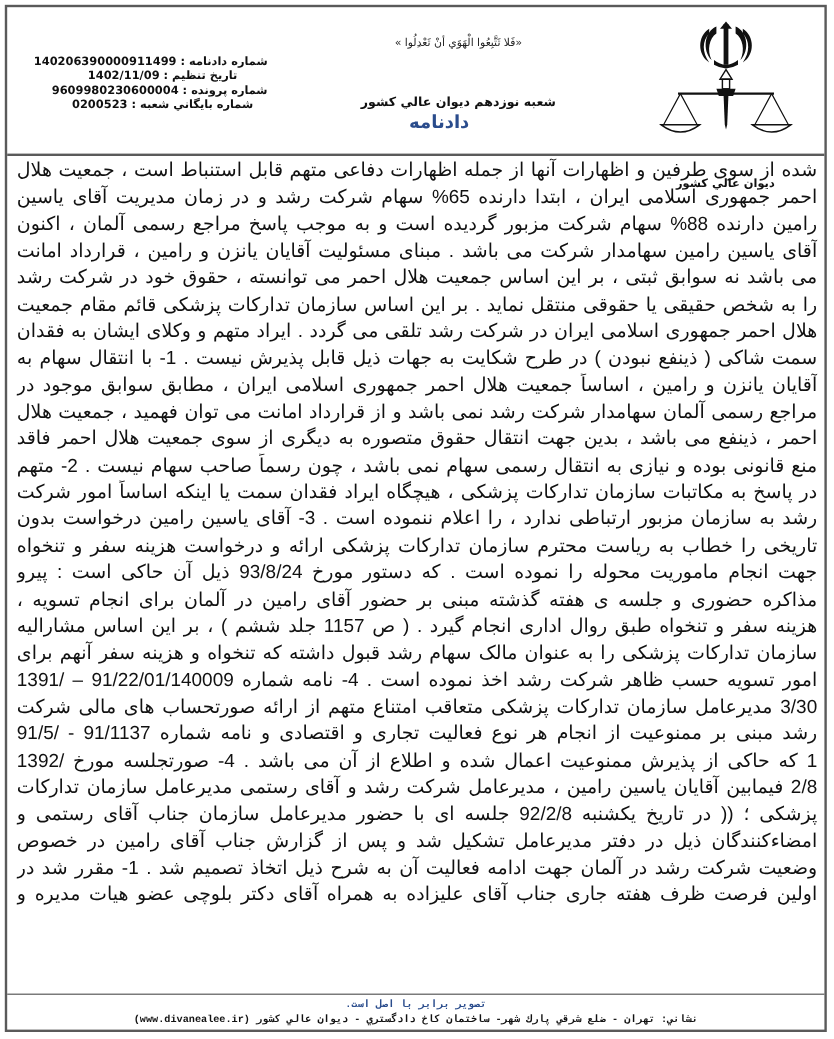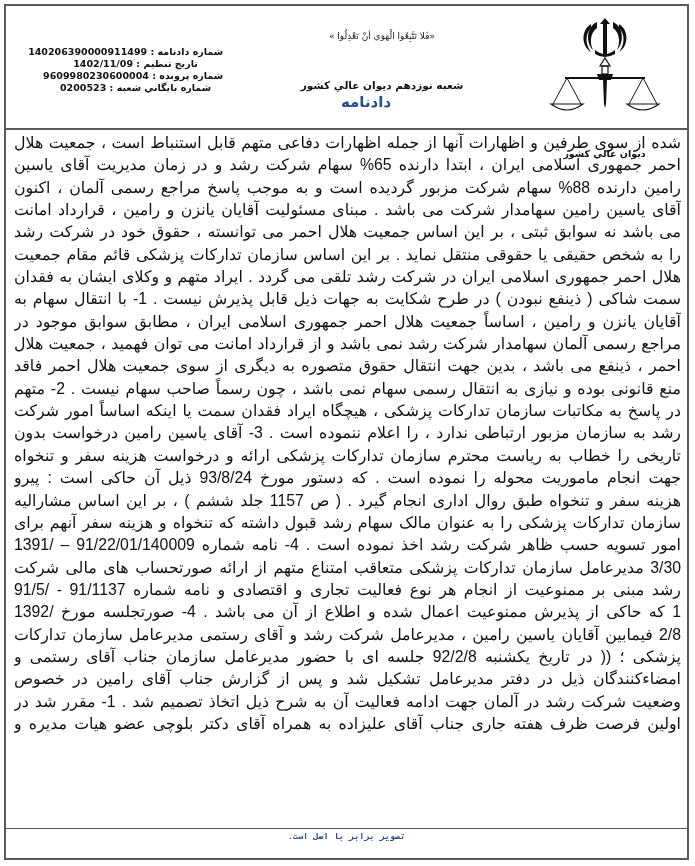--- a/index.html
+++ b/index.html
@@ -93,30 +93,32 @@
     <div class="line">هلال احمر جمهوری اسلامی ایران در شرکت رشد تلقی می گردد . ایراد متهم و وکلای ایشان به فقدان</div>
     <div class="line">سمت شاکی ( ذینفع نبودن ) در طرح شکایت به جهات ذیل قابل پذیرش نیست . 1- با انتقال سهام به</div>
     <div class="line">آقایان یانزن و رامین ، اساساً جمعیت هلال احمر جمهوری اسلامی ایران ، مطابق سوابق موجود در</div>
     <div class="line">مراجع رسمی آلمان سهامدار شرکت رشد نمی باشد و از قرارداد امانت می توان فهمید ، جمعیت هلال</div>
     <div class="line">احمر ، ذینفع می باشد ، بدین جهت انتقال حقوق متصوره به دیگری از سوی جمعیت هلال احمر فاقد</div>
     <div class="line">منع قانونی بوده و نیازی به انتقال رسمی سهام نمی باشد ، چون رسماً صاحب سهام نیست . 2- متهم</div>
     <div class="line">در پاسخ به مکاتبات سازمان تدارکات پزشکی ، هیچگاه ایراد فقدان سمت یا اینکه اساساً امور شرکت</div>
     <div class="line">رشد به سازمان مزبور ارتباطی ندارد ، را اعلام ننموده است . 3- آقای یاسین رامین درخواست بدون</div>
     <div class="line">تاریخی را خطاب به ریاست محترم سازمان تدارکات پزشکی ارائه و درخواست هزینه سفر و تنخواه</div>
     <div class="line">جهت انجام ماموریت محوله را نموده است . که دستور مورخ 93/8/24 ذیل آن حاکی است : پیرو</div>
+    <div class="line">مذاکره حضوری و جلسه ی هفته گذشته مبنی بر حضور آقای رامین در آلمان برای انجام تسویه ،</div>
     <div class="line">هزینه سفر و تنخواه طبق روال اداری انجام گیرد . ( ص 1157 جلد ششم ) ، بر این اساس مشارالیه</div>
     <div class="line">سازمان تدارکات پزشکی را به عنوان مالک سهام رشد قبول داشته که تنخواه و هزینه سفر آنهم برای</div>
     <div class="line">امور تسویه حسب ظاهر شرکت رشد اخذ نموده است . 4- نامه شماره 91/22/01/140009 – /1391</div>
     <div class="line">3/30 مدیرعامل سازمان تدارکات پزشکی متعاقب امتناع متهم از ارائه صورتحساب های مالی شرکت</div>
     <div class="line">رشد مبنی بر ممنوعیت از انجام هر نوع فعالیت تجاری و اقتصادی و نامه شماره 91/1137 - /91/5</div>
     <div class="line">1 که حاکی از پذیرش ممنوعیت اعمال شده و اطلاع از آن می باشد . 4- صورتجلسه مورخ /1392</div>
     <div class="line">2/8 فیمابین آقایان یاسین رامین ، مدیرعامل شرکت رشد و آقای رستمی مدیرعامل سازمان تدارکات</div>
     <div class="line">پزشکی ؛ (( در تاریخ یکشنبه 92/2/8 جلسه ای با حضور مدیرعامل سازمان جناب آقای رستمی و</div>
     <div class="line">امضاءکنندگان ذیل در دفتر مدیرعامل تشکیل شد و پس از گزارش جناب آقای رامین در خصوص</div>
     <div class="line">وضعیت شرکت رشد در آلمان جهت ادامه فعالیت آن به شرح ذیل اتخاذ تصمیم شد . 1- مقرر شد در</div>
     <div class="line">اولین فرصت ظرف هفته جاری جناب آقای علیزاده به همراه آقای دکتر بلوچی عضو هیات مدیره و</div>
   </div>
 
   <div class="footer">
     <div class="certified">تصوير برابر با اصل است.</div>
+    <div class="address">نشاني: تهران - ضلع شرقي پارك شهر- ساختمان كاخ دادگستري - ديوان عالي كشور (www.divanealee.ir)</div>
   </div>
 
 </div>
 
 </body></html>

